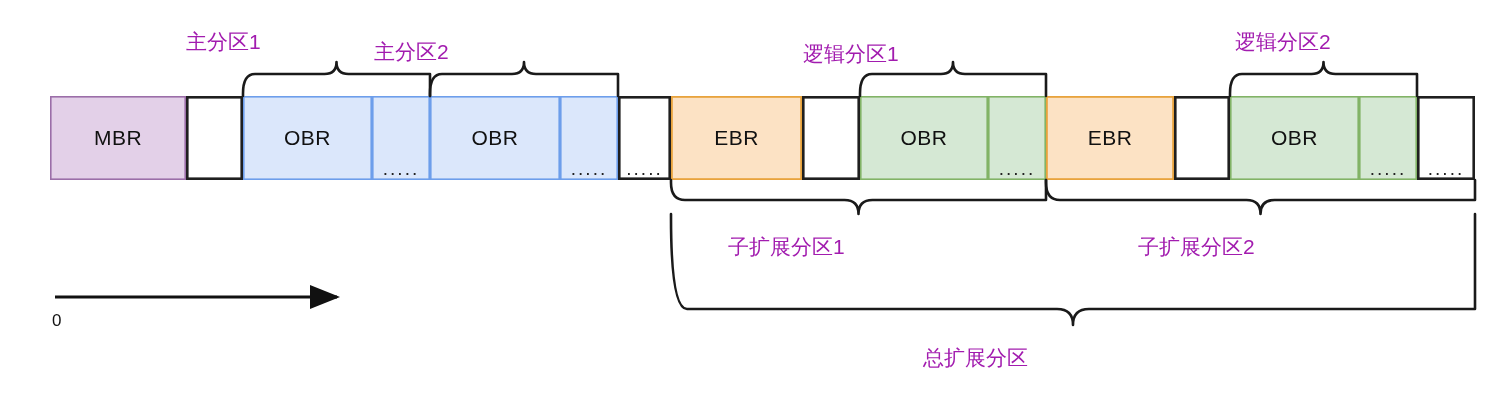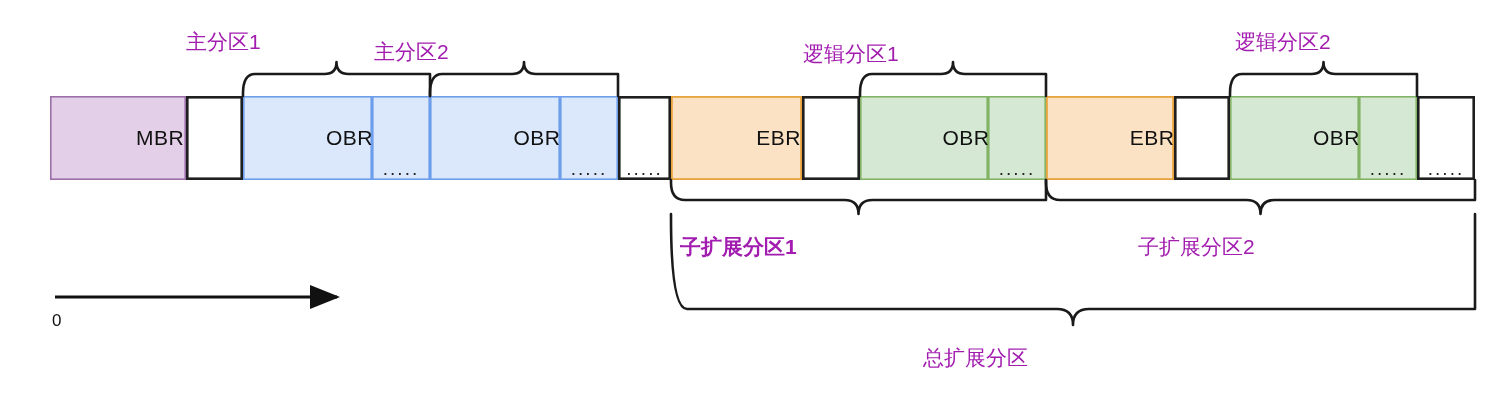--- a/index.html
+++ b/index.html
@@ -13,21 +13,20 @@
   #stage{position:absolute;left:0;top:0;width:1512px;height:403px;}
   #svg{position:absolute;left:0;top:0;}
 
   .cell-label{
     position:absolute;
     display:flex;align-items:center;justify-content:center;
     font-size:21px;color:#111111;
     letter-spacing:.5px;
     pointer-events:none;
     white-space:nowrap;
-    margin-left:42px;
   }
   .dots-label{
     position:absolute;
     display:flex;align-items:flex-end;justify-content:center;
     font-size:19px;color:#222222;
     letter-spacing:2px;
     white-space:nowrap;
   }
   .brace-label{
     position:absolute;
@@ -157,19 +156,19 @@
       <div class="cell-label" style="left: 860px; top: 96px; width: 128px; height: 84px;">OBR</div>
       <div class="dots-label" style="left: 988px; top: 96px; width: 58px; height: 84px; padding-bottom: 38px;">.....</div>
       <div class="cell-label" style="left: 1046px; top: 96px; width: 128px; height: 84px;">EBR</div>
       <div class="cell-label" style="left: 1230px; top: 96px; width: 129px; height: 84px;">OBR</div>
       <div class="dots-label" style="left: 1359px; top: 96px; width: 58px; height: 84px; padding-bottom: 38px;">.....</div>
       <div class="dots-label" style="left: 1417px; top: 96px; width: 58px; height: 84px; padding-bottom: 38px;">.....</div>
       <div class="brace-label" style="left: 186px; top: 28px; width: 300px;">主分区1</div>
       <div class="brace-label" style="left: 374px; top: 38px; width: 300px;">主分区2</div>
       <div class="brace-label" style="left: 803px; top: 28px; width: 300px; margin-top: 12px;">逻辑分区1</div>
       <div class="brace-label" style="left: 1235px; top: 28px; width: 300px;">逻辑分区2</div>
-      <div class="brace-label" style="left: 680px; top: 233px; width: 300px; font-weight: bold;">子扩展分区1</div>
+      <div class="brace-label" style="left: 728px; top: 233px; width: 300px;">子扩展分区1</div>
       <div class="brace-label" style="left: 1138px; top: 233px; width: 300px;">子扩展分区2</div>
       <div class="brace-label" style="left: 923px; top: 344px; width: 300px;">总扩展分区</div>
       <div class="axis-zero" style="left: 52px; top: 311px;">0</div>
     </div>
 
 </div>
 
 </body></html>

